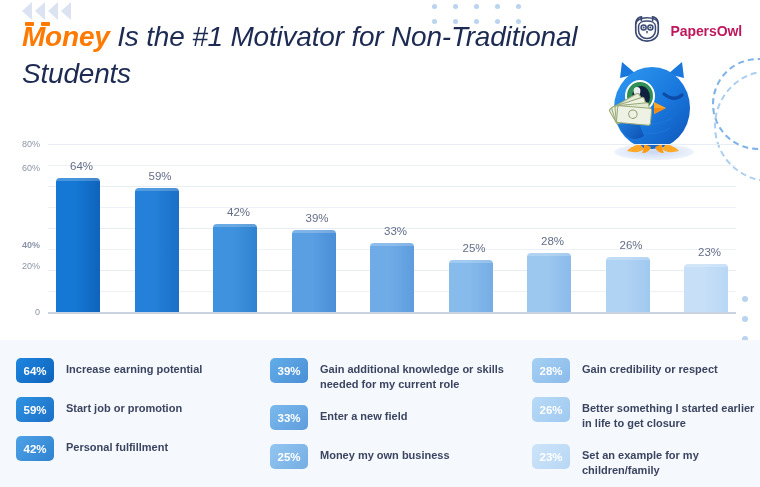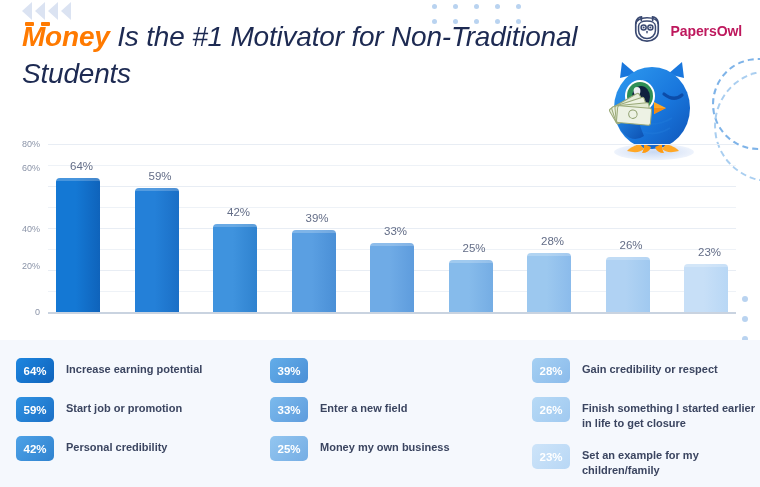--- a/index.html
+++ b/index.html
@@ -242,21 +242,21 @@
           <div class="gridline" style="top: 53px;"></div>
           <div class="gridline axis" style="top: 200px;"></div>
           <div class="gridline major" style="top: 158px;"></div>
           <div class="gridline major" style="top: 116px;"></div>
           <div class="gridline major" style="top: 74px;"></div>
           <div class="gridline major" style="top: 32px;"></div>
         </div>
       <div id="yticks">
           <div class="ytick" style="top: 200px;">0</div>
           <div class="ytick" style="top: 154px;">20%</div>
-          <div class="ytick" style="top: 117px;">40%</div>
+          <div class="ytick" style="top: 133px; font-weight: bold;">40%</div>
           <div class="ytick" style="top: 56px;">60%</div>
           <div class="ytick" style="top: 32px;">80%</div>
         </div>
       <div id="bars">
           <div class="bar-slot" style="height: 208px; padding-bottom: 8px;">
             <div class="bar" title="Increase earning potential — 64%" style="height: 134.4px; background: linear-gradient(90deg, rgb(20, 120, 212) 0%, rgb(20, 120, 212) 45%, rgb(15, 99, 187) 100%);">
               <div class="bar-label">64%</div>
             </div>
           </div>
           <div class="bar-slot" style="height: 208px; padding-bottom: 8px;">
@@ -308,44 +308,45 @@
         <div class="legend-item">
           <div class="badge" style="background: linear-gradient(135deg, rgb(29, 134, 224) 0%, rgb(15, 99, 187) 100%); color: rgb(255, 255, 255);">64%</div>
           <div class="legend-text">Increase earning potential</div>
         </div>
         <div class="legend-item">
           <div class="badge" style="background: linear-gradient(135deg, rgb(47, 147, 227) 0%, rgb(27, 111, 198) 100%); color: rgb(255, 255, 255);">59%</div>
           <div class="legend-text">Start job or promotion</div>
         </div>
         <div class="legend-item">
           <div class="badge" style="background: linear-gradient(135deg, rgb(78, 162, 231) 0%, rgb(47, 130, 207) 100%); color: rgb(255, 255, 255);">42%</div>
-          <div class="legend-text">Personal credibility</div>
+          <div class="legend-text">Personal fulfillment</div>
         </div>
       </div>
       <div class="legend-col c2">
         <div class="legend-item">
           <div class="badge" style="background: linear-gradient(135deg, rgb(99, 173, 233) 0%, rgb(74, 143, 214) 100%); color: rgb(255, 255, 255);">39%</div>
+          <div class="legend-text">Gain additional knowledge or skills needed for my current role</div>
         </div>
         <div class="legend-item">
           <div class="badge" style="background: linear-gradient(135deg, rgb(123, 186, 237) 0%, rgb(94, 156, 221) 100%); color: rgb(255, 255, 255);">33%</div>
           <div class="legend-text">Enter a new field</div>
         </div>
         <div class="legend-item">
           <div class="badge" style="background: linear-gradient(135deg, rgb(147, 198, 240) 0%, rgb(117, 173, 228) 100%); color: rgb(255, 255, 255);">25%</div>
           <div class="legend-text">Money my own business</div>
         </div>
       </div>
       <div class="legend-col c3">
         <div class="legend-item">
           <div class="badge" style="background: linear-gradient(135deg, rgb(165, 208, 243) 0%, rgb(139, 187, 235) 100%); color: rgb(255, 255, 255);">28%</div>
           <div class="legend-text">Gain credibility or respect</div>
         </div>
         <div class="legend-item">
           <div class="badge" style="background: linear-gradient(135deg, rgb(183, 218, 246) 0%, rgb(160, 201, 240) 100%); color: rgb(255, 255, 255);">26%</div>
-          <div class="legend-text">Finish something I started earlier in life to get closure</div>
+          <div class="legend-text">Better something I started earlier in life to get closure</div>
         </div>
         <div class="legend-item">
           <div class="badge" style="background: linear-gradient(135deg, rgb(205, 228, 249) 0%, rgb(184, 215, 245) 100%); color: rgb(255, 255, 255);">23%</div>
           <div class="legend-text">Set an example for my children/family</div>
         </div>
       </div>
     </div>
 
 </div>
 

